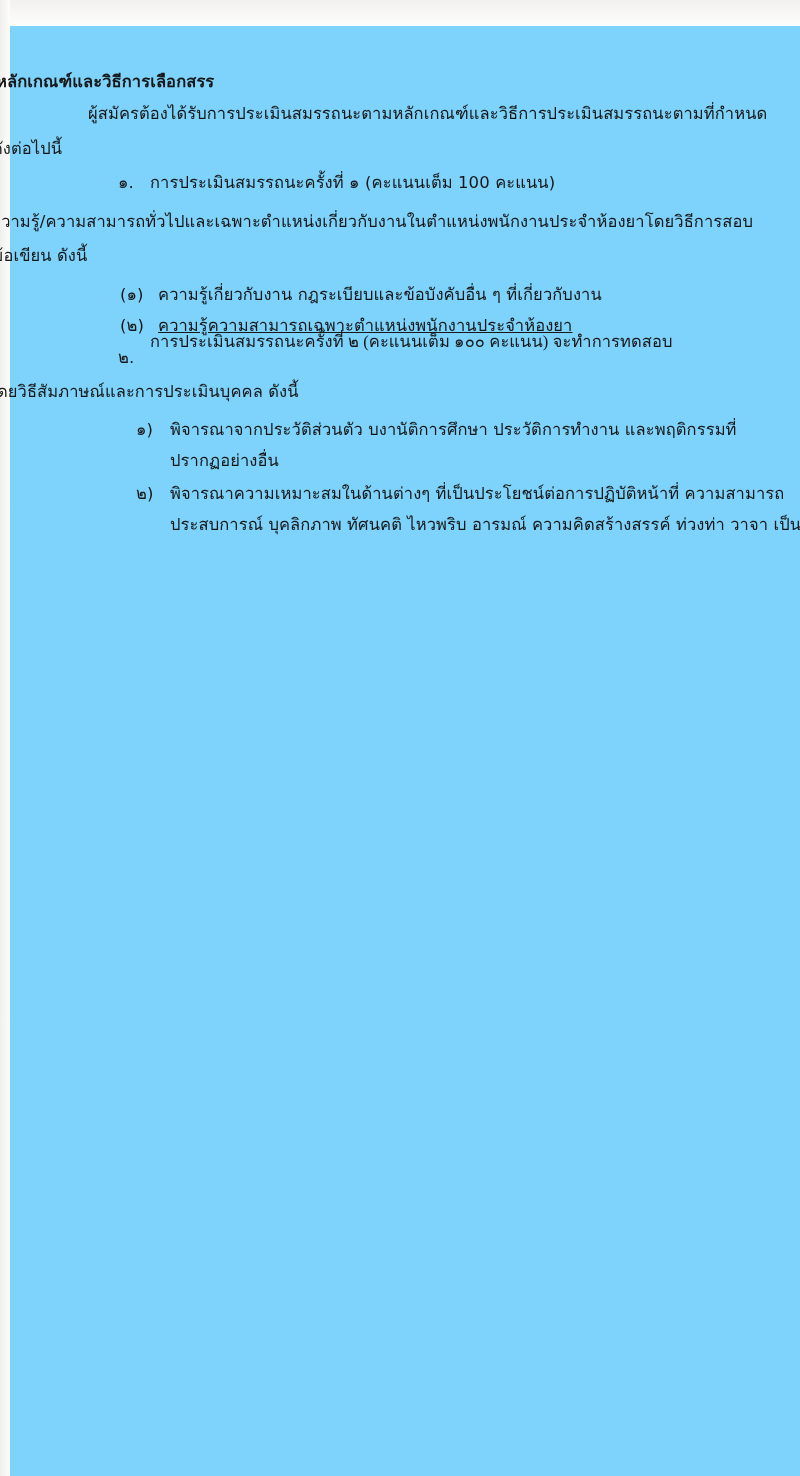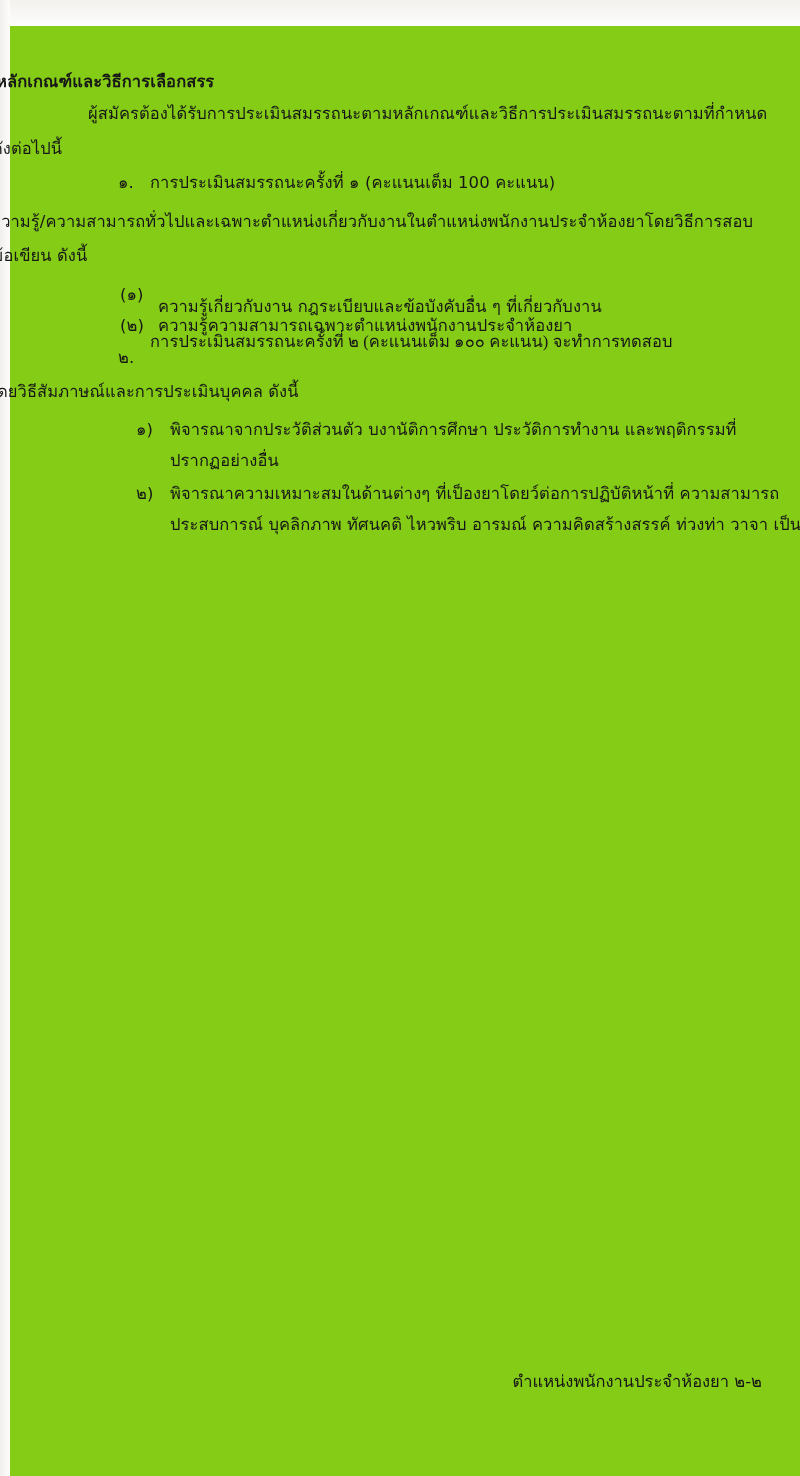--- a/index.html
+++ b/index.html
@@ -11,21 +11,21 @@
     width: 800px;
     height: 1476px;
     position: relative;
     font-family: "DejaVu Sans", sans-serif;
     color: #1a1a1a;
     overflow: hidden;
   }
   .page {
     position: absolute;
     inset: 0;
-    background: #84cc16;
+    background: #7dd3fc;
   }
   
   .scan-edge-top {
     position: absolute;
     top: 0; left: 0; right: 0;
     height: 26px;
     background: linear-gradient(to bottom, #f2f1ee 0%, #fdfdfc 100%);
     pointer-events: none;
   }
   .scan-edge-left {
@@ -78,34 +78,33 @@
     <div class="line" style="left:88px; top:45px;font-family:Liberation Mono, monospace;">ผู้สมัครต้องได้รับการประเมินสมรรถนะตามหลักเกณฑ์และวิธีการประเมินสมรรถนะตามที่กำหนด</div>
     <div class="line" style="left:-8px; top:79px;">ดังต่อไปนี้</div>
 
     <div class="line" style="left:118px; top:113px;">๑.</div>
     <div class="line" style="left:150px; top:113px;">การประเมินสมรรถนะครั้งที่ ๑ (คะแนนเต็ม 100 คะแนน)</div>
 
     <div class="line" style="left:-10px; top:152px;">ความรู้/ความสามารถทั่วไปและเฉพาะตำแหน่งเกี่ยวกับงานในตำแหน่งพนักงานประจำห้องยาโดยวิธีการสอบ</div>
     <div class="line" style="left:-8px; top:186px;">ข้อเขียน  ดังนี้</div>
 
     <div class="line" style="left:120px; top:225px;">(๑)</div>
-    <div class="line" style="left:158px; top:225px;margin-top:12px;">ความรู้เกี่ยวกับงาน กฎระเบียบและข้อบังคับอื่น ๆ ที่เกี่ยวกับงาน</div>
+    <div class="line" style="left:158px; top:225px;">ความรู้เกี่ยวกับงาน กฎระเบียบและข้อบังคับอื่น ๆ ที่เกี่ยวกับงาน</div>
 
     <div class="line" style="left:120px; top:256px;">(๒)</div>
-    <div class="line" style="left:158px; top:256px;">ความรู้ความสามารถเฉพาะตำแหน่งพนักงานประจำห้องยา</div>
+    <div class="line" style="left:158px; top:256px;text-decoration:underline;">ความรู้ความสามารถเฉพาะตำแหน่งพนักงานประจำห้องยา</div>
 
     <div class="line" style="left:118px; top:288px;">๒.</div>
     <div class="line" style="left:150px; top:272px;font-family:Liberation Serif, serif;">การประเมินสมรรถนะครั้งที่ ๒ (คะแนนเต็ม ๑๐๐ คะแนน) จะทำการทดสอบ</div>
 
     <div class="line" style="left:-12px; top:322px;">โดยวิธีสัมภาษณ์และการประเมินบุคคล ดังนี้</div>
 
     <div class="line" style="left:136px; top:360px;">๑)</div>
     <div class="line" style="left:170px; top:360px;">พิจารณาจากประวัติส่วนตัว บงานัติการศึกษา ประวัติการทำงาน และพฤติกรรมที่</div>
     <div class="line" style="left:170px; top:391px;">ปรากฏอย่างอื่น</div>
 
     <div class="line" style="left:136px; top:424px;">๒)</div>
-    <div class="line" style="left:170px; top:424px;">พิจารณาความเหมาะสมในด้านต่างๆ ที่เป็องยาโดยว์ต่อการปฏิบัติหน้าที่ ความสามารถ</div>
+    <div class="line" style="left:170px; top:424px;">พิจารณาความเหมาะสมในด้านต่างๆ ที่เป็นประโยชน์ต่อการปฏิบัติหน้าที่ ความสามารถ</div>
     <div class="line" style="left:170px; top:455px;">ประสบการณ์ บุคลิกภาพ ทัศนคติ ไหวพริบ อารมณ์ ความคิดสร้างสรรค์ ท่วงท่า วาจา เป็นต้น</div>
 
   </div>
 
-  <div class="footer" style="top:1368px;">ตำแหน่งพนักงานประจำห้องยา ๒-๒</div>
 </div>
 
 </body></html>

